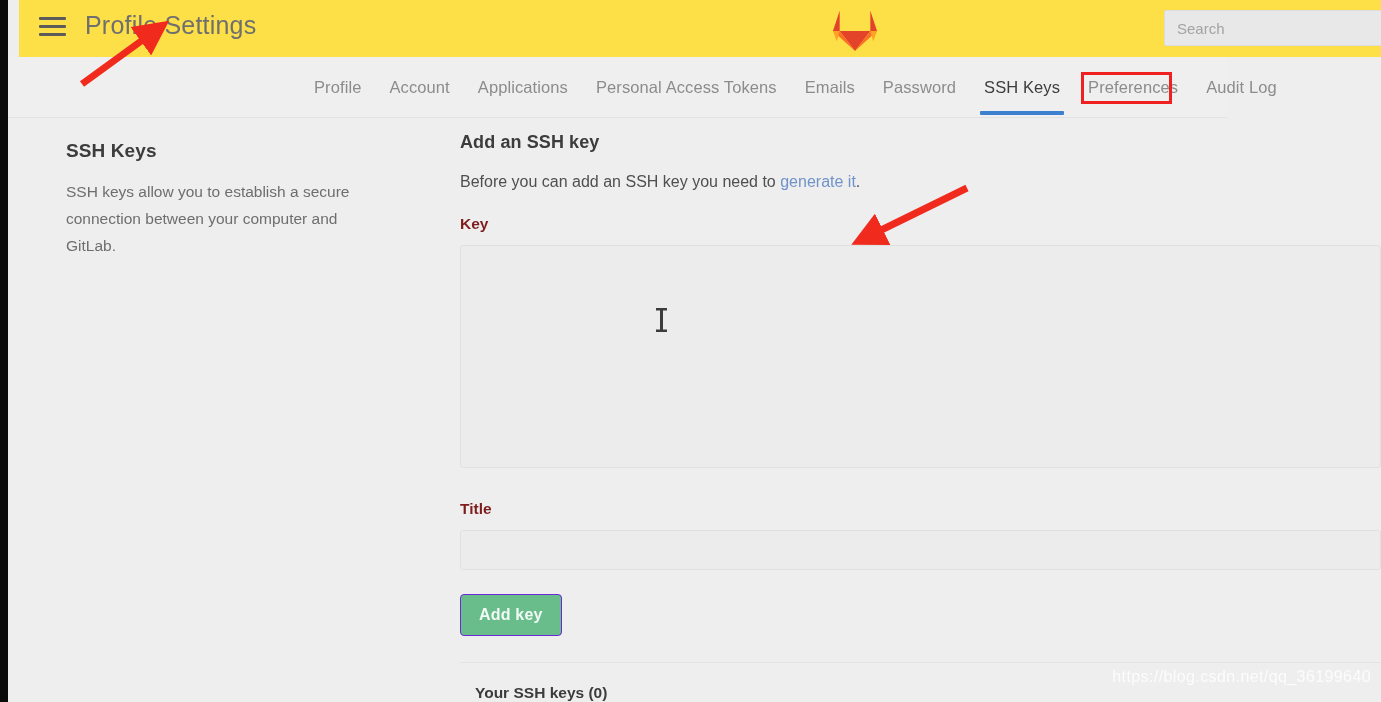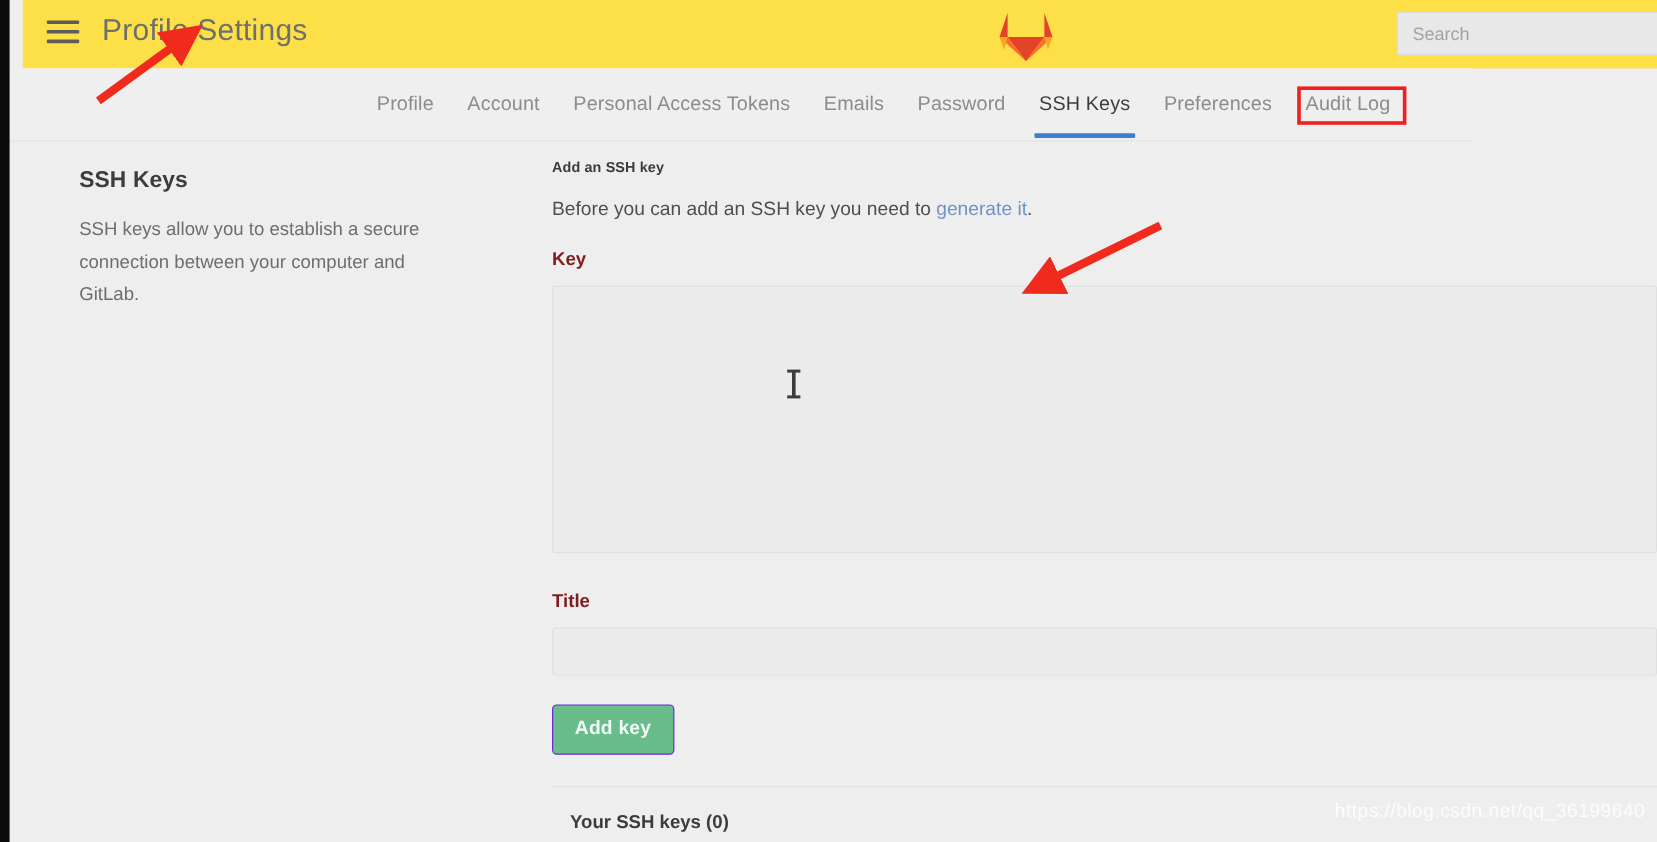--- a/index.html
+++ b/index.html
@@ -130,21 +130,21 @@
     color: #6e6e6e;
     margin: 0;
     max-width: 322px;
   }
 
   .main {
     position: absolute; left: 452px; top: 14px;
     width: 921px;
   }
   .main-title {
-    font-size: 12px;
+    font-size: 18px;
     font-weight: bold;
     color: #3c3c3c;
     margin: 0 0 20px 0;
     letter-spacing: 0.1px;
   }
   .main-sub {
     font-size: 16px;
     color: #4f4f4f;
     margin: 0 0 24px 0;
   }
@@ -273,20 +273,23 @@
 
   <div class="nav">
     <div class="nav-inner">
       <div class="nav-item">
           <span>Profile</span>
         </div>
       <div class="nav-item">
           <span>Account</span>
         </div>
       <div class="nav-item">
+          <span>Applications</span>
+        </div>
+      <div class="nav-item">
           <span>Personal Access Tokens</span>
         </div>
       <div class="nav-item">
           <span>Emails</span>
         </div>
       <div class="nav-item">
           <span>Password</span>
         </div>
       <div class="nav-item active">
           <span>SSH Keys</span>

